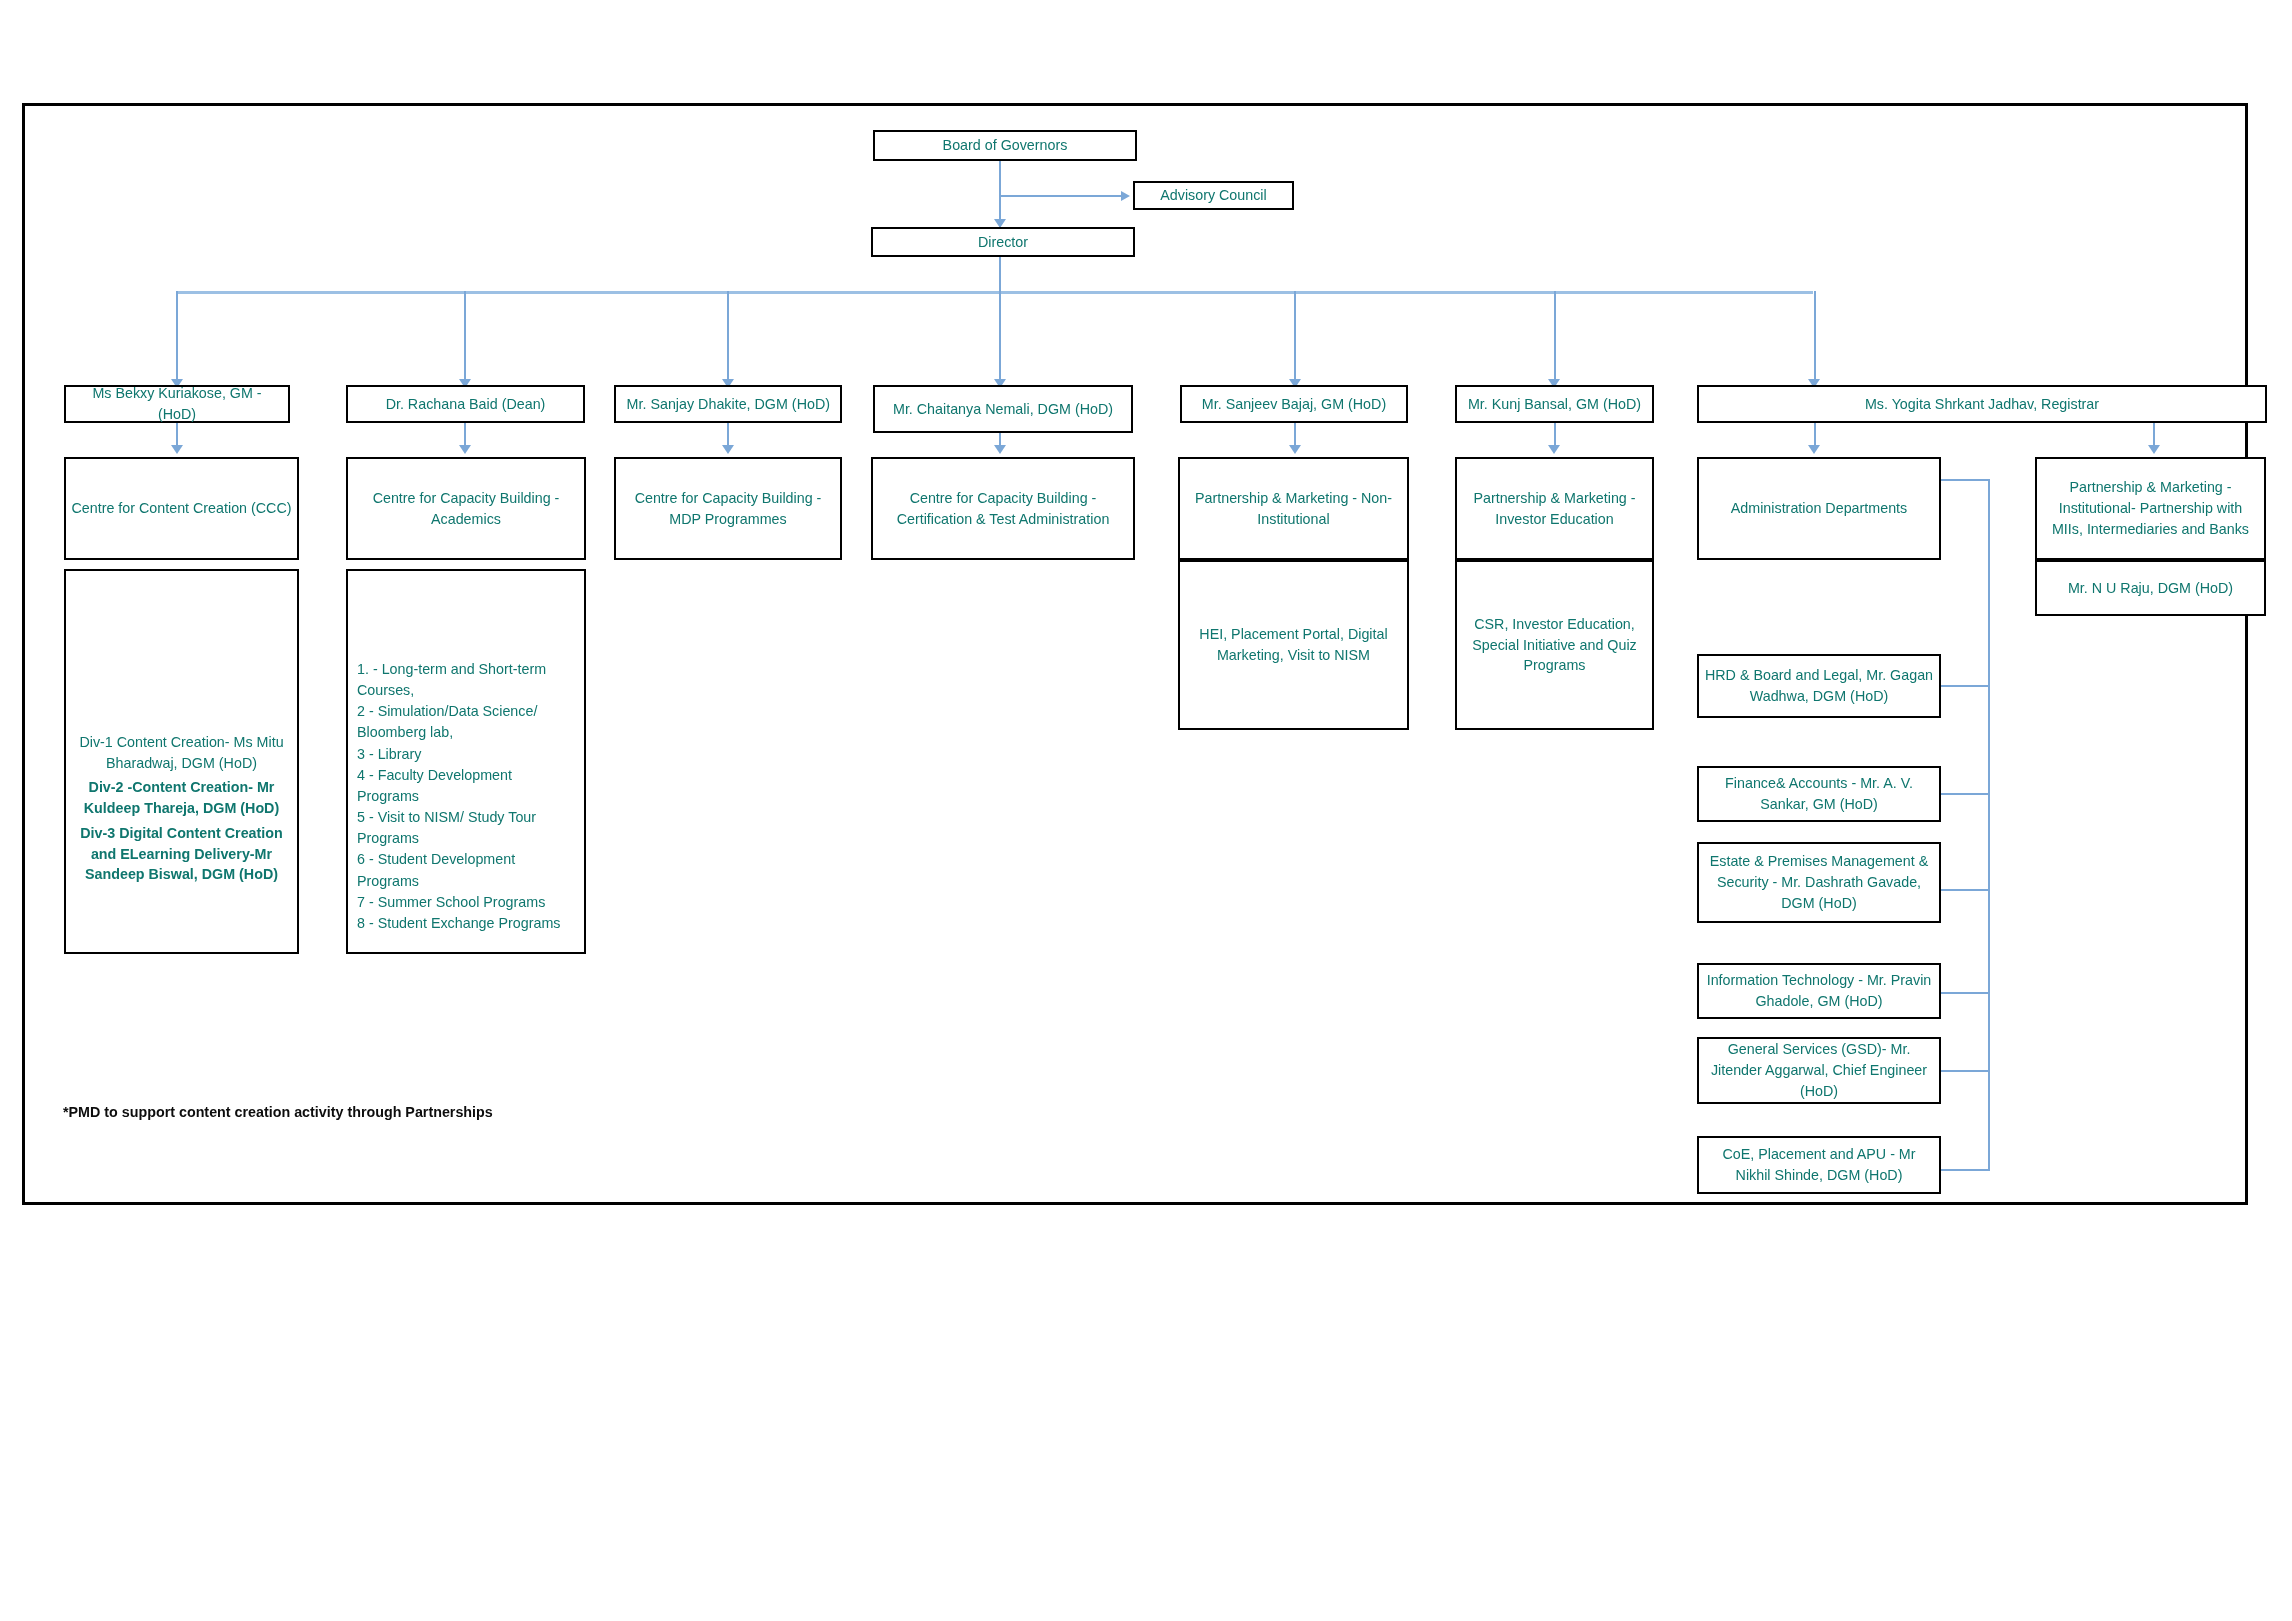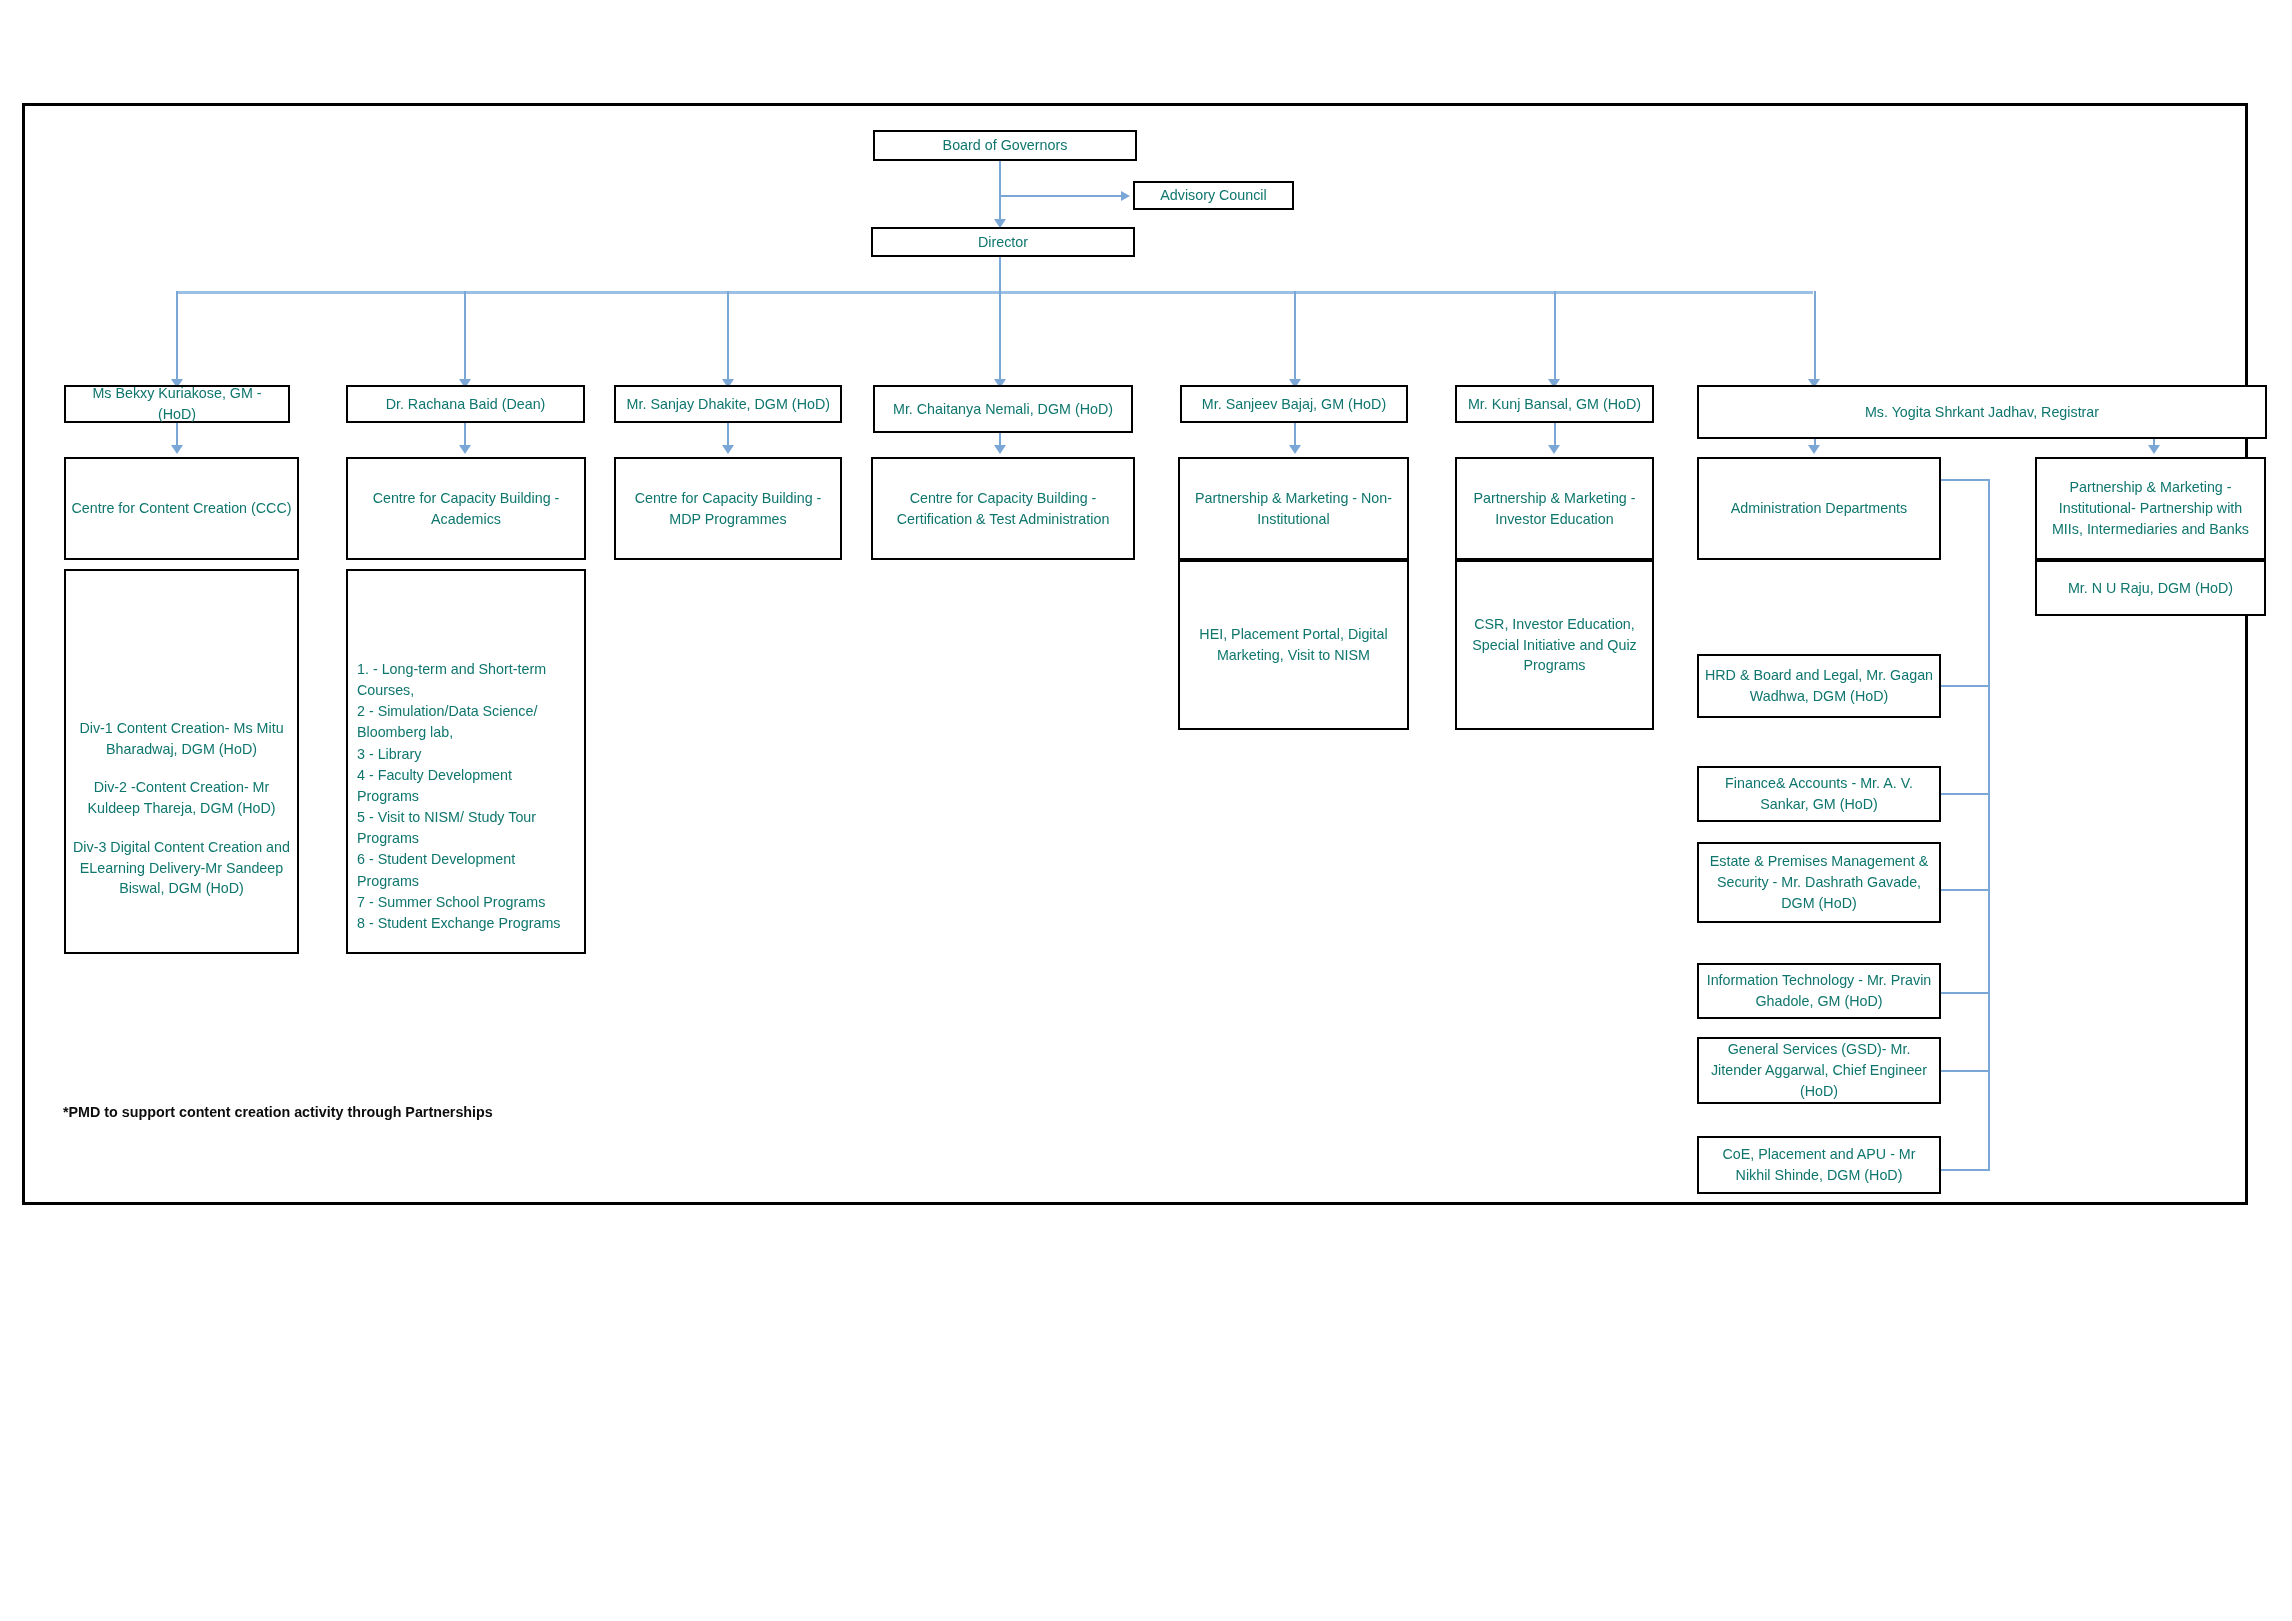--- a/index.html
+++ b/index.html
@@ -49,21 +49,21 @@
     justify-content: flex-start;
     text-align: left;
     padding: 9px 9px;
   }
   .node.top-center {
     align-items: center;
     padding-top: 12.5px;
   }
   .node .inner { width: 100%; }
   .node .inner p { margin: 0; }
-  .node .inner p.gap { margin-top: 18px; }
+  .node .inner p.gap { margin-top: 4px; font-weight: bold; }
 
   
   .conn {
     position: absolute;
     background: #7BA7D7;
     z-index: 2;
   }
   .conn.v { width: 1.8px; }
   .conn.h { height: 1.8px; }
   .conn.bus { height: 2.7px; background: #9CC0E4; }
@@ -165,21 +165,21 @@
   </div>
   <div class="node" style="left:873px; top:385px; width:260px; height:48px;">
     <span>Mr. Chaitanya Nemali, DGM (HoD)</span>
   </div>
   <div class="node" style="left:1180px; top:385px; width:228px; height:38px;">
     <span>Mr. Sanjeev Bajaj, GM (HoD)</span>
   </div>
   <div class="node" style="left:1455px; top:385px; width:199px; height:38px;">
     <span>Mr. Kunj Bansal, GM (HoD)</span>
   </div>
-  <div class="node" style="left:1697px; top:385px; width:570px; height:54px;">
+  <div class="node" style="left:1697px; top:385px; width:570px; height:38px;">
     <span>Ms. Yogita Shrkant Jadhav, Registrar</span>
   </div>
 
   <div class="conn v" style="left:176px; top:423px; height:27px;"></div>
   <div class="arrow-down" style="left:171px; top:445px;"></div>
 
   <div class="conn v" style="left:464px; top:423px; height:27px;"></div>
   <div class="arrow-down" style="left:459px; top:445px;"></div>
 
   <div class="conn v" style="left:727px; top:423px; height:27px;"></div>

